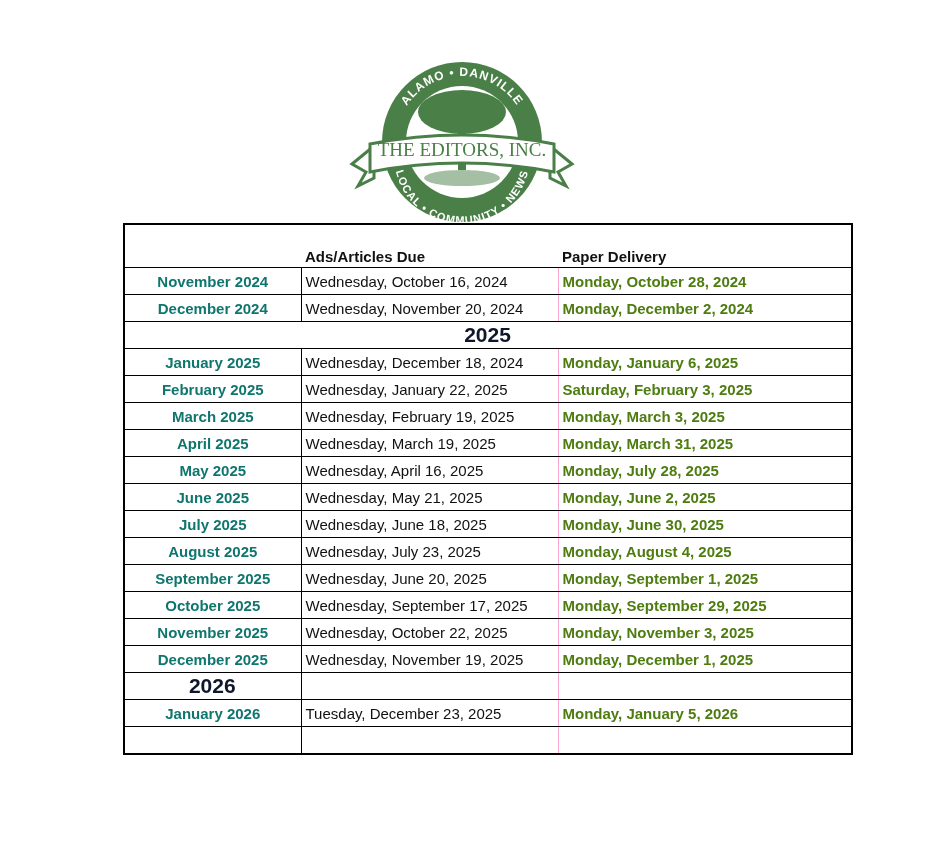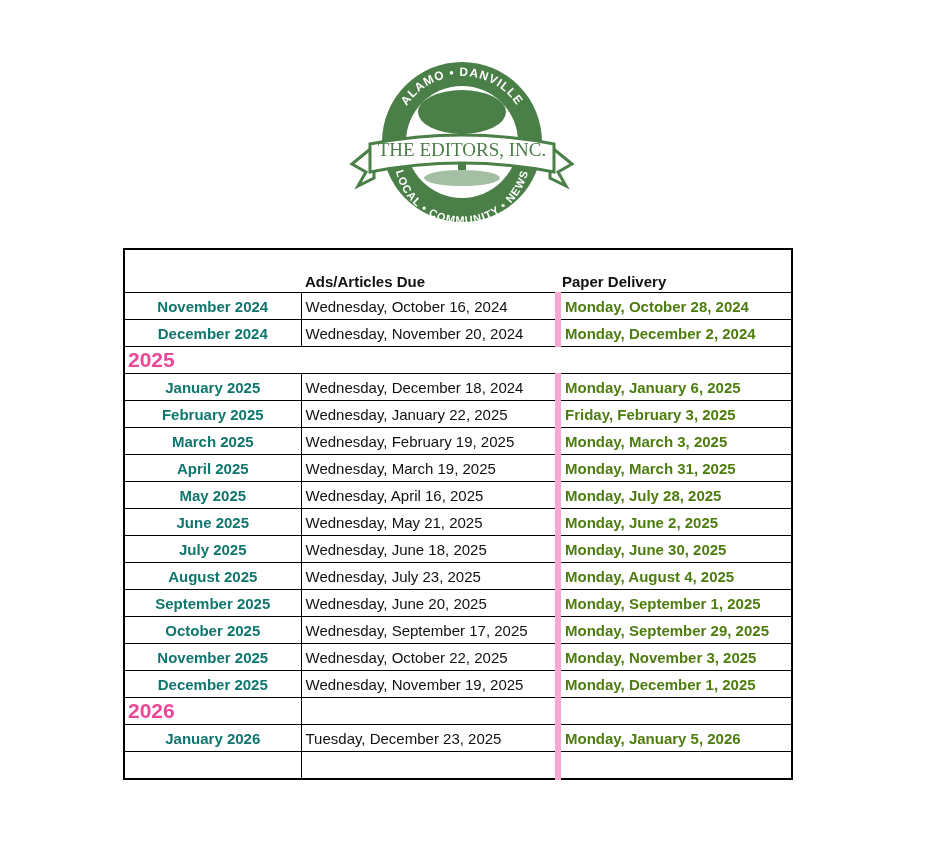--- a/index.html
+++ b/index.html
@@ -1,40 +1,40 @@
 <!DOCTYPE html>
 <html><head>
   <meta charset="utf-8">
   <style>
     html, body { margin: 0; padding: 0; background: #ffffff; }
     body { width: 941px; height: 848px; position: relative; font-family: "Liberation Sans", "DejaVu Sans", sans-serif; }
     .logo { position: absolute; left: 348px; top: 60px; width: 228px; height: 164px; }
     table.schedule {
-      position: absolute; left: 123px; top: 248px;
+      position: absolute; left: 123px; top: 223px;
       border-collapse: collapse;
       border: 2px solid #000;
       table-layout: fixed;
-      width: 670px;
+      width: 730px;
     }
     table.schedule td {
       border-top: 1px solid #000;
       border-bottom: 1px solid #000;
       padding: 0 4px;
       height: 26px;
       font-size: 15px;
       white-space: nowrap;
       overflow: hidden;
       vertical-align: middle;
     }
     td.c1 { width: 168px; border-right: 1px solid #000; text-align: center; }
-    td.c2 { width: 249px; border-right: 6px solid #f9a8d4; color: #111; }
+    td.c2 { width: 249px; border-right: 1px solid #f9a8d4; color: #111; }
     td.c3 { color: #4d7c0f; font-weight: bold; }
     td.month { color: #0f766e; font-weight: bold; margin-left: 38px; }
     tr.header td { height: 40px; vertical-align: bottom; padding-bottom: 2px; font-weight: bold; color: #111; border-top: none; border-right: none; }
-    tr.year-row td.year { font-size: 21px; font-weight: bold; color: #ec4899; text-align: left; padding-left: 3px; }
+    tr.year-row td.year { font-size: 21px; font-weight: bold; color: #0f172a; text-align: center; padding-left: 3px; }
     tr.year-full td { border-right: none; }
     tr.last td { height: 26px; }
   </style>
 </head>
 <body>
 
 <svg class="logo" viewBox="0 0 228 164" xmlns="http://www.w3.org/2000/svg">
   <defs>
     <path id="topArc" d="M 48 82 A 66 66 0 0 1 180 82"></path>
     <path id="botArc" d="M 46 96 A 68 68 0 0 0 182 96"></path>
@@ -84,21 +84,21 @@
     </tr>
 
     <tr>
       <td class="c1 month">January 2025</td>
       <td class="c2">Wednesday, December 18, 2024</td>
       <td class="c3">Monday, January 6, 2025</td>
     </tr>
     <tr>
       <td class="c1 month">February 2025</td>
       <td class="c2">Wednesday, January 22, 2025</td>
-      <td class="c3">Friday, February 3, 2025</td>
+      <td class="c3">Saturday, February 3, 2025</td>
     </tr>
     <tr>
       <td class="c1 month">March 2025</td>
       <td class="c2">Wednesday, February 19, 2025</td>
       <td class="c3">Monday, March 3, 2025</td>
     </tr>
     <tr>
       <td class="c1 month">April 2025</td>
       <td class="c2">Wednesday, March 19, 2025</td>
       <td class="c3">Monday, March 31, 2025</td>

